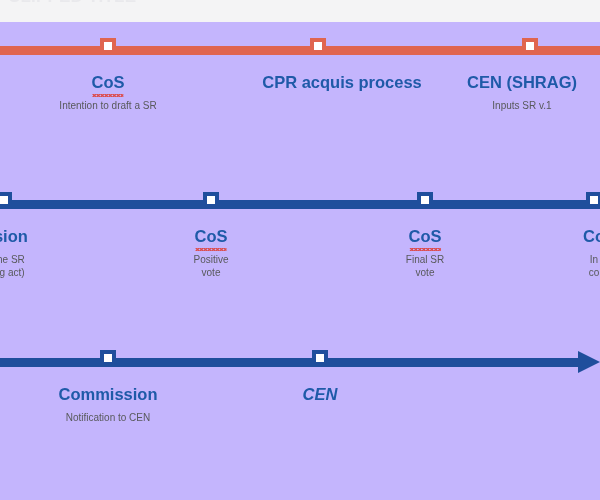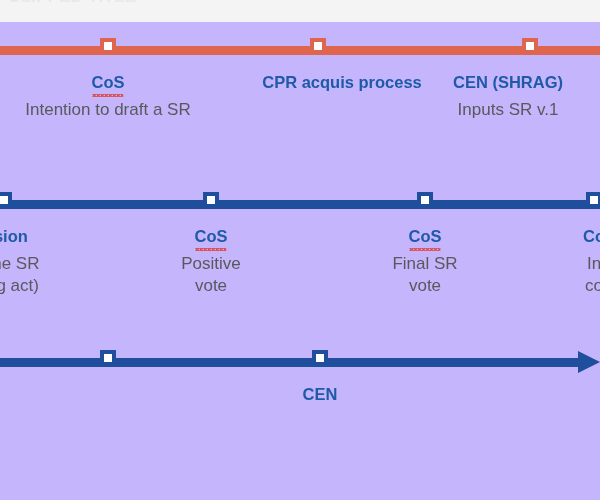--- a/index.html
+++ b/index.html
@@ -125,21 +125,21 @@
     bottom: -1px;
     height: 3px;
     background-image:
       linear-gradient(45deg, transparent 40%, #e03b2f 40%, #e03b2f 60%, transparent 60%),
       linear-gradient(-45deg, transparent 40%, #e03b2f 40%, #e03b2f 60%, transparent 60%);
     background-size: 4px 3px;
     background-repeat: repeat-x;
     opacity: .85;
   }
   .label .sub {
-    font-size: 17px;
+    font-size: 10px;
     color: #58595b;
     margin-top: 3px;
   }
   .label .sub div { white-space: nowrap; }
 </style>
 </head>
 <body>
 
 <div class="slide">
 
@@ -151,21 +151,21 @@
     <div class="axis">
       <div class="line"></div>
     </div>
   <div class="node" style="left: 108px;"></div>
       <div class="label" style="left: 108px;"><span class="title spell">CoS</span><div class="sub">
           <div>Intention to draft a SR</div>
         </div></div>
       <div class="node" style="left: 318px;"></div>
       <div class="label" style="left: 318px; margin-left: 24px;"><span class="title">CPR acquis process</span></div>
       <div class="node" style="left: 530px;"></div>
-      <div class="label" style="left: 508px;"><span class="title">CEN (SHRAG)</span><div class="sub">
+      <div class="label" style="left: 522px;"><span class="title">CEN (SHRAG)</span><div class="sub">
           <div>Inputs SR v.1</div>
         </div></div>
     </div>
 
   <div class="row row-2">
     <div class="axis">
       <div class="line"></div>
     </div>
   <div class="node" style="left: 4px;"></div>
       <div class="label" style="left: 4px;"><span class="title">ission</span><div class="sub">
@@ -188,17 +188,20 @@
           <div>co</div>
         </div></div>
     </div>
 
   <div class="row row-3">
     <div class="axis">
       <div class="line"></div>
       <div class="arrowhead"></div>
     </div>
   <div class="node" style="left: 108px;"></div>
+      <div class="label" style="left: 108px;"><span class="title">Commission</span><div class="sub">
+          <div>Notification to CEN</div>
+        </div></div>
       <div class="node" style="left: 320px;"></div>
-      <div class="label" style="left: 320px;"><span class="title">CEN</span></div>
+      <div class="label" style="left: 320px; font-style: italic;"><span class="title">CEN</span></div>
     </div>
 
 </div>
 
 </body></html>

